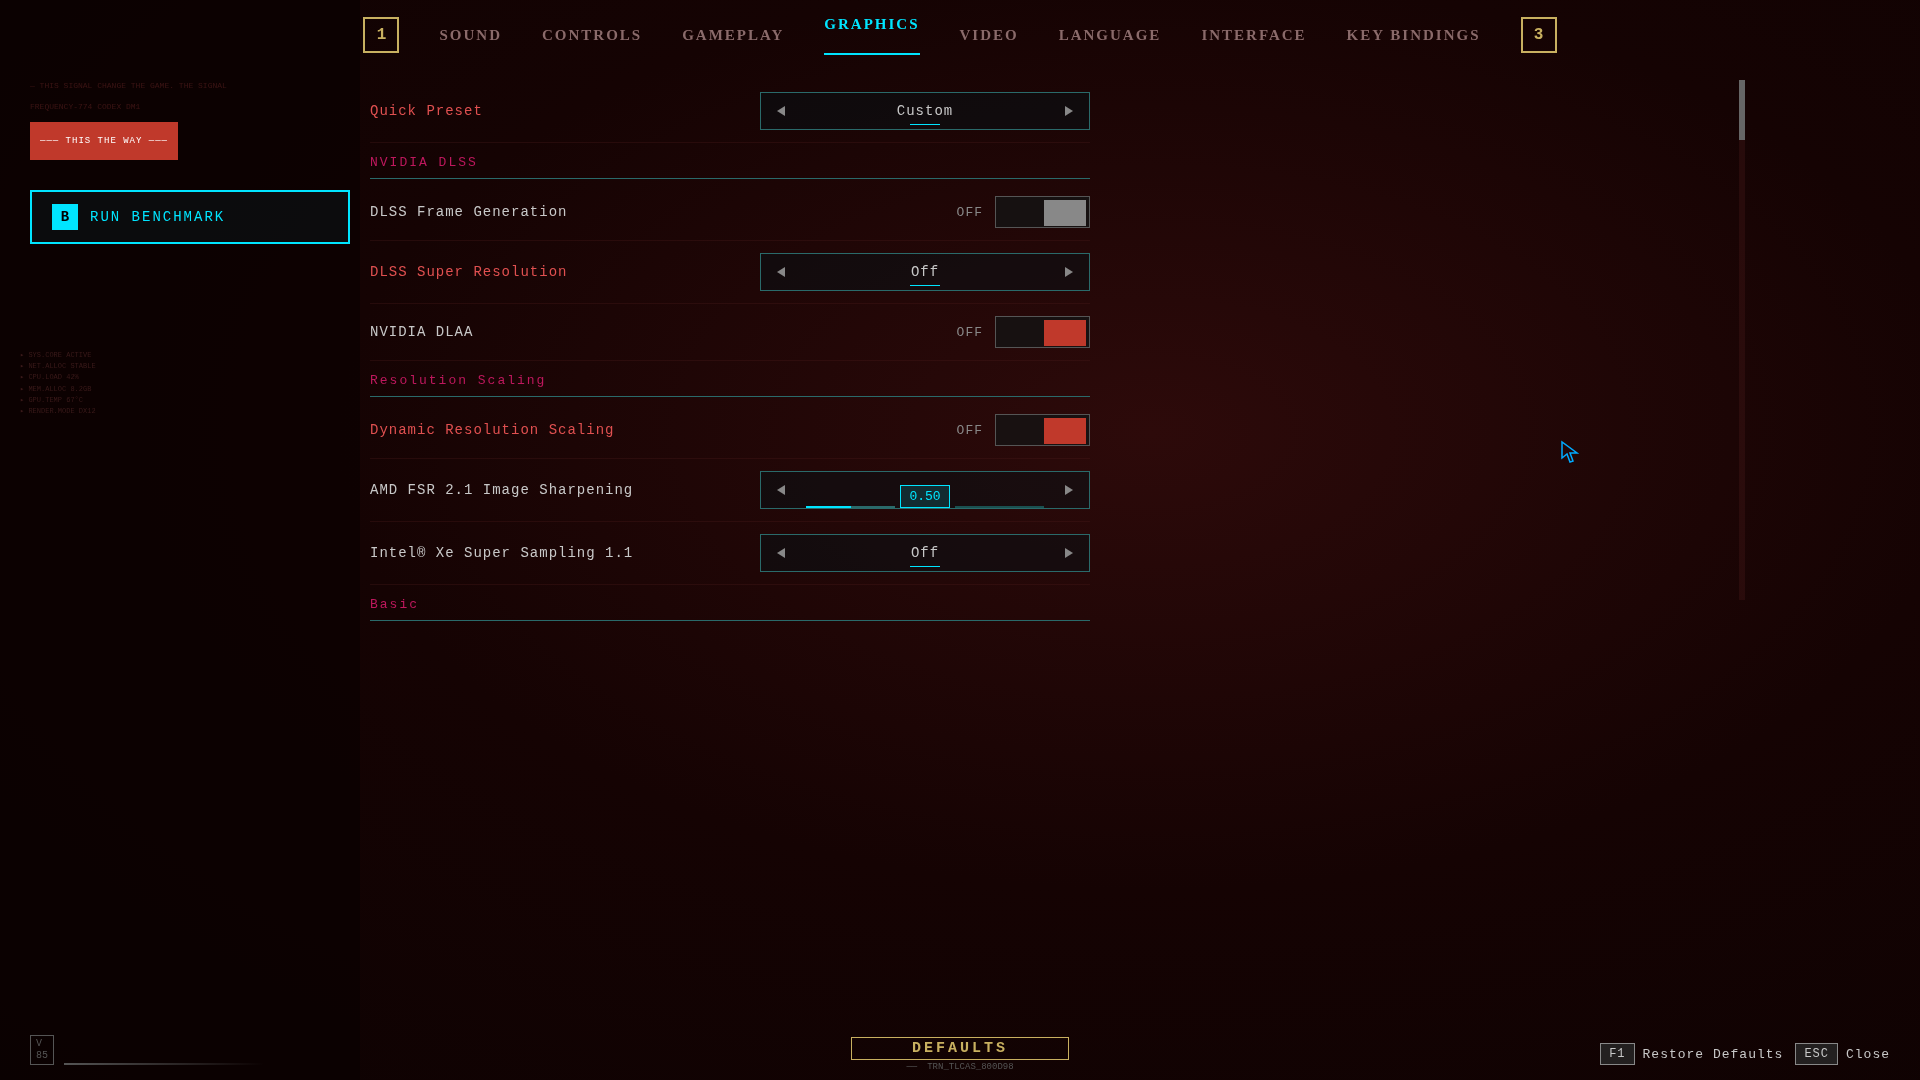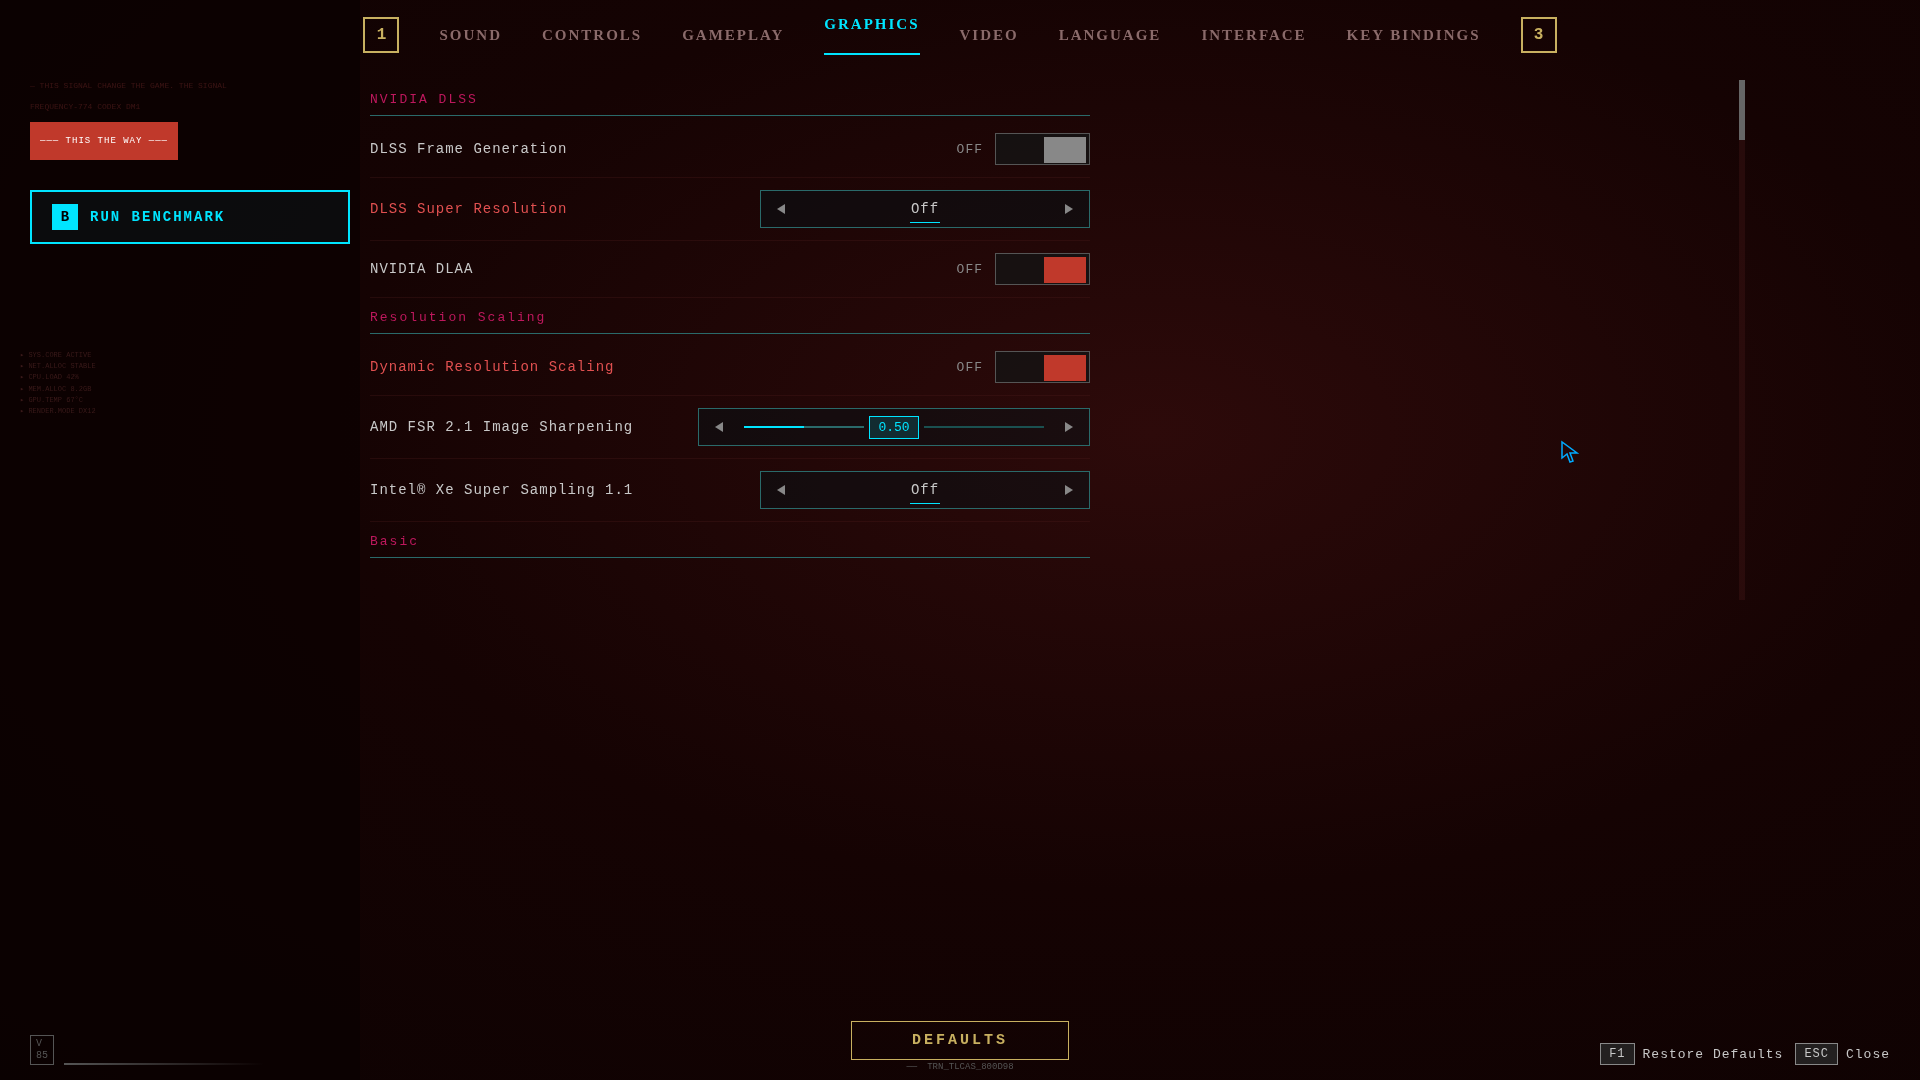--- a/index.html
+++ b/index.html
@@ -110,21 +110,21 @@
       display: flex;
       align-items: center;
       justify-content: center;
       font-weight: bold;
       font-size: 14px;
     }
 
     .btn-label {
       color: #00e5ff;
       font-size: 14px;
-      font-weight: bold;
+      font-weight: normal;
       letter-spacing: 2px;
     }
 
     
     .main-content {
       position: absolute;
       left: 370px;
       top: 80px;
       right: 180px;
       bottom: 80px;
@@ -247,22 +247,22 @@
     .section-title {
       color: #be185d;
       font-size: 13px;
       letter-spacing: 2px;
       font-family: 'Courier New', monospace;
     }
 
     
     .slider-selector {
       display: flex;
-      align-items: center;
-      width: 392px;
+      align-items: flex-end;
+      width: 330px;
       height: 38px;
       border: 1px solid #2a6a6a;
       background: rgba(0, 20, 25, 0.4);
       position: relative;
     }
 
     .slider-track {
       flex: 1;
       height: 2px;
       background: #2a6a6a;
@@ -311,21 +311,21 @@
       right: 0;
       display: flex;
       align-items: center;
       justify-content: center;
     }
 
     .defaults-btn {
       border: 1px solid #c8b060;
       background: transparent;
       color: #c8b060;
-      padding: 10px 60px;
+      padding: 2px 60px;
       font-size: 15px;
       font-weight: bold;
       letter-spacing: 3px;
       font-family: 'Courier New', monospace;
       cursor: pointer;
     }
 
     .bottom-right-controls {
       position: absolute;
       bottom: 15px;
@@ -467,20 +467,33 @@
   </div>
 </div>
 
 <div class="scrollbar">
   <div class="scrollbar-thumb"></div>
 </div>
 
 <div class="main-content">
   <div class="settings-container">
 
+    <div class="setting-row">
+      <div class="setting-label">Quick Preset</div>
+      <div class="arrow-selector">
+        <div class="arrow-btn">
+          <span class="triangle-left-gray"></span>
+        </div>
+        <div class="arrow-value">Custom</div>
+        <div class="selector-line"></div>
+        <div class="arrow-btn">
+          <span class="triangle-right-gray"></span>
+        </div>
+      </div>
+    </div>
 
 
     <div class="section-header">
       <div class="section-title">NVIDIA DLSS</div>
     </div>
 
     <div class="setting-row">
       <div class="setting-label white">DLSS Frame Generation</div>
       <div class="toggle-container">
         <div class="toggle-label-off">OFF</div>

